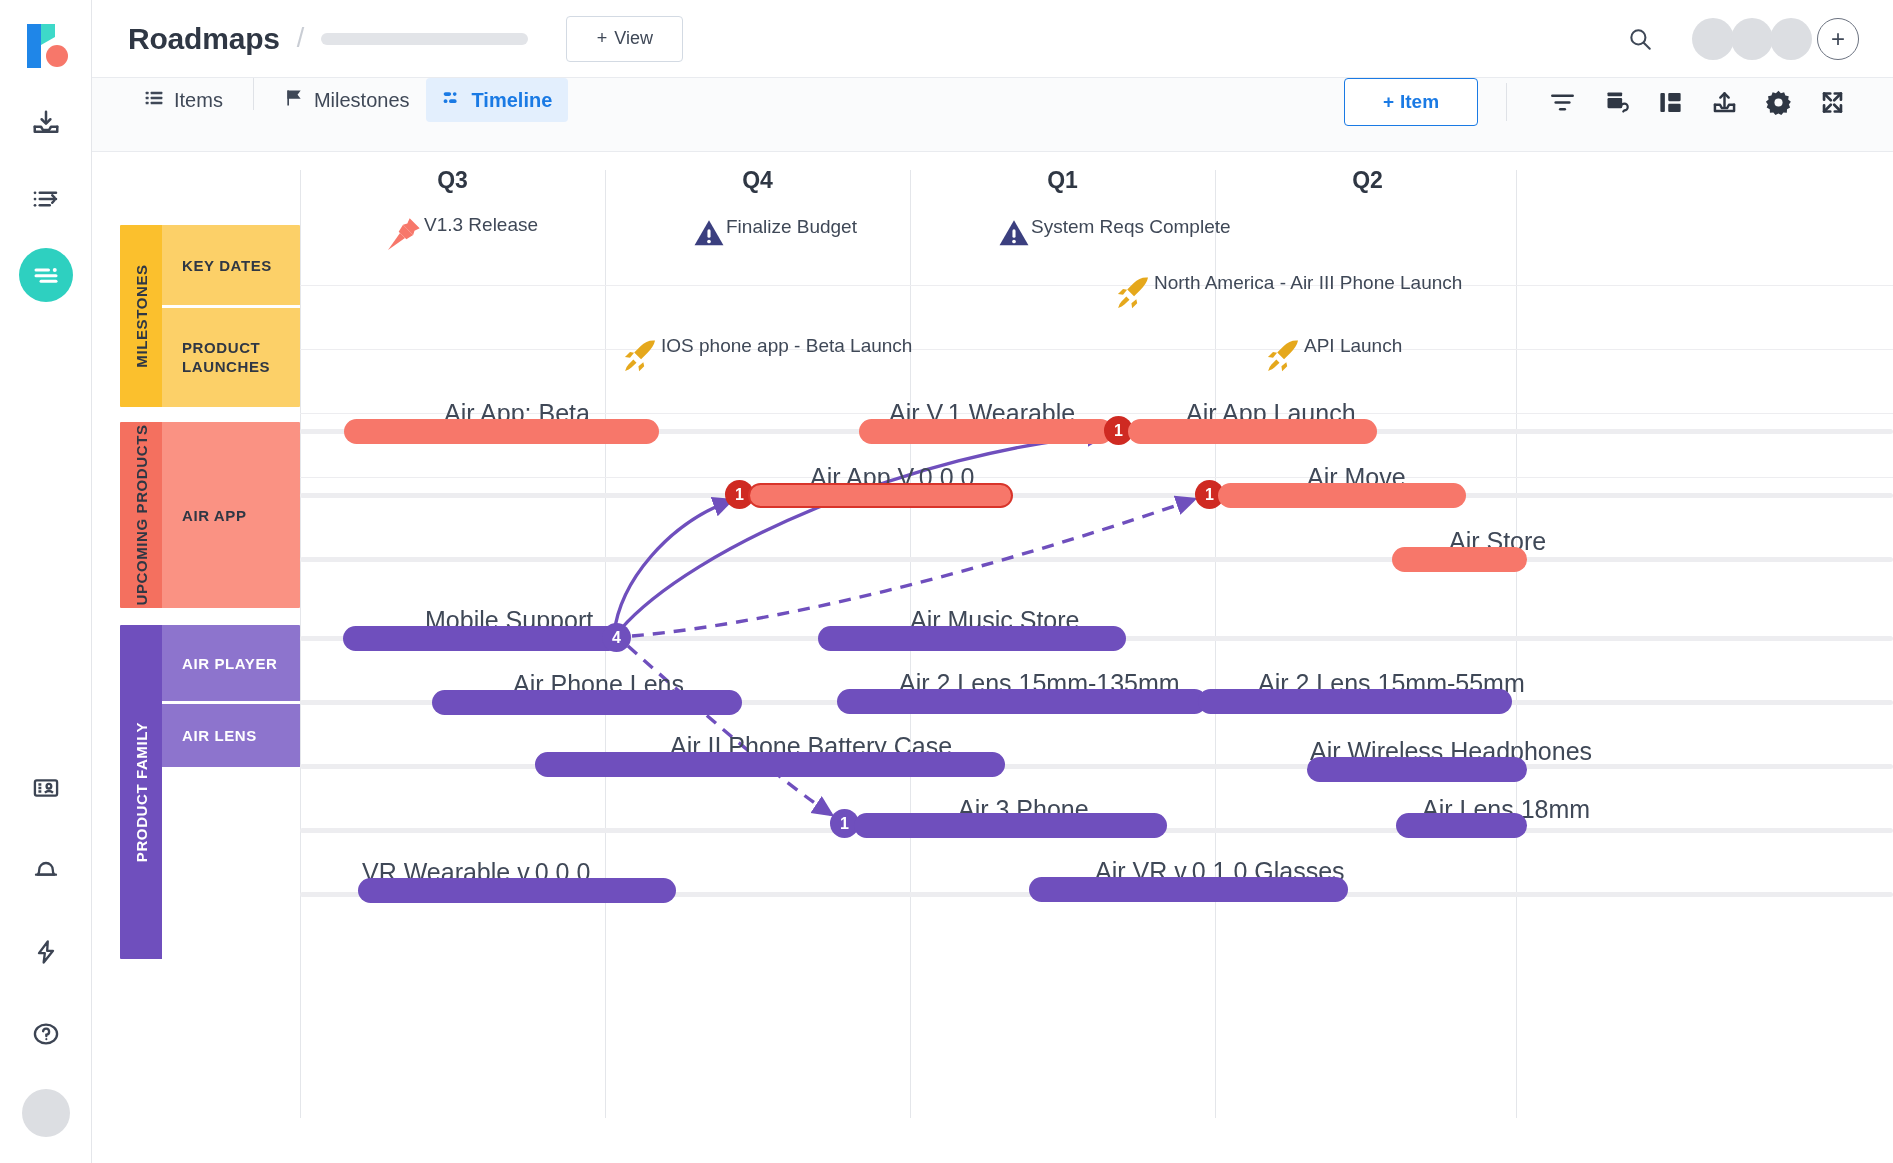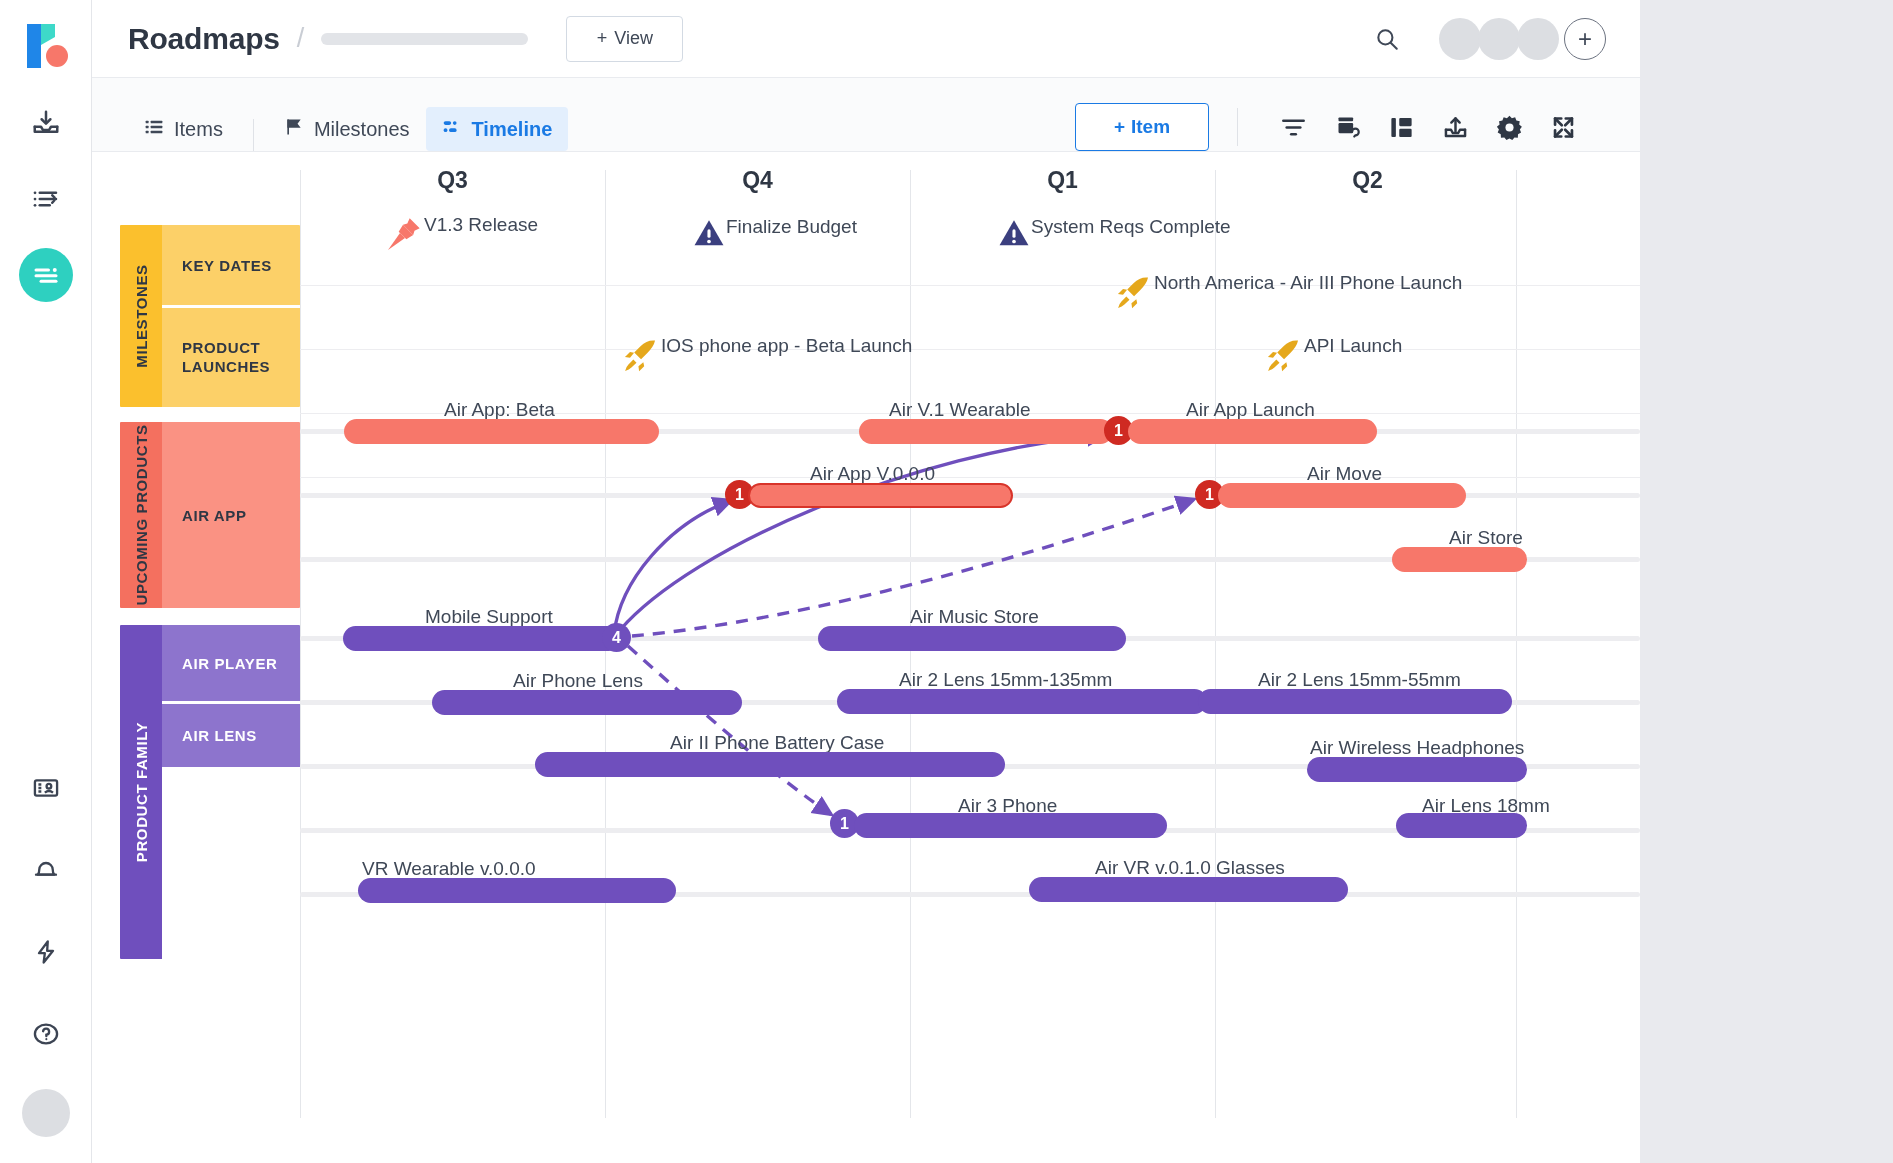--- a/index.html
+++ b/index.html
@@ -4,21 +4,21 @@
 <style>
   * { box-sizing: border-box; margin: 0; padding: 0; }
   html, body {
     width: 1893px; height: 1163px;
     background: #e9eaee;
     font-family: "Liberation Sans", sans-serif;
     overflow: hidden;
   }
   .app {
     position: absolute; left: 0; top: 0;
-    width: 1640px; height: 1163px;
+    width: 1893px; height: 1163px;
     background: #ffffff;
     display: flex;
   }
 
   
   .rail {
     width: 92px; height: 100%;
     background: #ffffff;
     border-right: 1px solid #e4e6ea;
     display: flex; flex-direction: column; align-items: center;
@@ -63,22 +63,22 @@
   .av:first-child { margin-left: 0; }
   .av-add {
     width: 42px; height: 42px; border-radius: 21px;
     border: 1px solid #6b7280; background: #fff; color: #3f4857;
     display: flex; align-items: center; justify-content: center; font-size: 24px;
     margin-left: 5px; cursor: pointer;
   }
 
   .tabbar {
     height: 74px; flex: 0 0 74px;
-    display: flex; align-items: flex-end;
-    padding: 0 50px 0 36px;
+    display: flex; align-items: flex-start;
+    padding: 0 34px 0 36px;
     background: #fafbfc;
     border-bottom: 1px solid #e9ebef;
   }
   .tab {
     display: flex; align-items: center; gap: 10px;
     height: 44px; padding: 0 16px; border-radius: 4px;
     font-size: 20px; color: #3f4857; cursor: pointer;
   }
   .tab.active { background: #e3effd; color: #1a7ae4; font-weight: 600; }
   .tab-div { width: 1px; height: 32px; background: #dfe2e7; margin: 0 14px; }
@@ -113,21 +113,21 @@
   .grp-row { flex: 1 1 auto; display: flex; align-items: center; padding-left: 20px;
              font-size: 15px; font-weight: 700; letter-spacing: 0.6px; }
   .grp-row + .grp-row { border-top: 3px solid #ffffff; }
 
   
   .track { position: absolute; height: 5px; background: #ededf0; border-radius: 3px; }
   .bar { position: absolute; height: 25px; border-radius: 13px; }
   .bar.coral { background: #f7776a; }
   .bar.coral-sel { background: #f7776a; border: 2px solid #d8342a; }
   .bar.purple { background: #6f4fbd; }
-  .barlabel { position: absolute; font-size: 19px; color: #3f4857; white-space: nowrap; }
+  .barlabel { position: absolute; font-size: 25px; color: #3f4857; white-space: nowrap; }
 
   .badge {
     position: absolute; width: 29px; height: 29px; border-radius: 15px;
     display: flex; align-items: center; justify-content: center;
     color: #ffffff; font-size: 16px; font-weight: 700;
   }
   .badge.red { background: #cf2a22; }
   .badge.purple { background: #6f4fbd; }
 
   .ms { position: absolute; display: flex; align-items: flex-start; }

